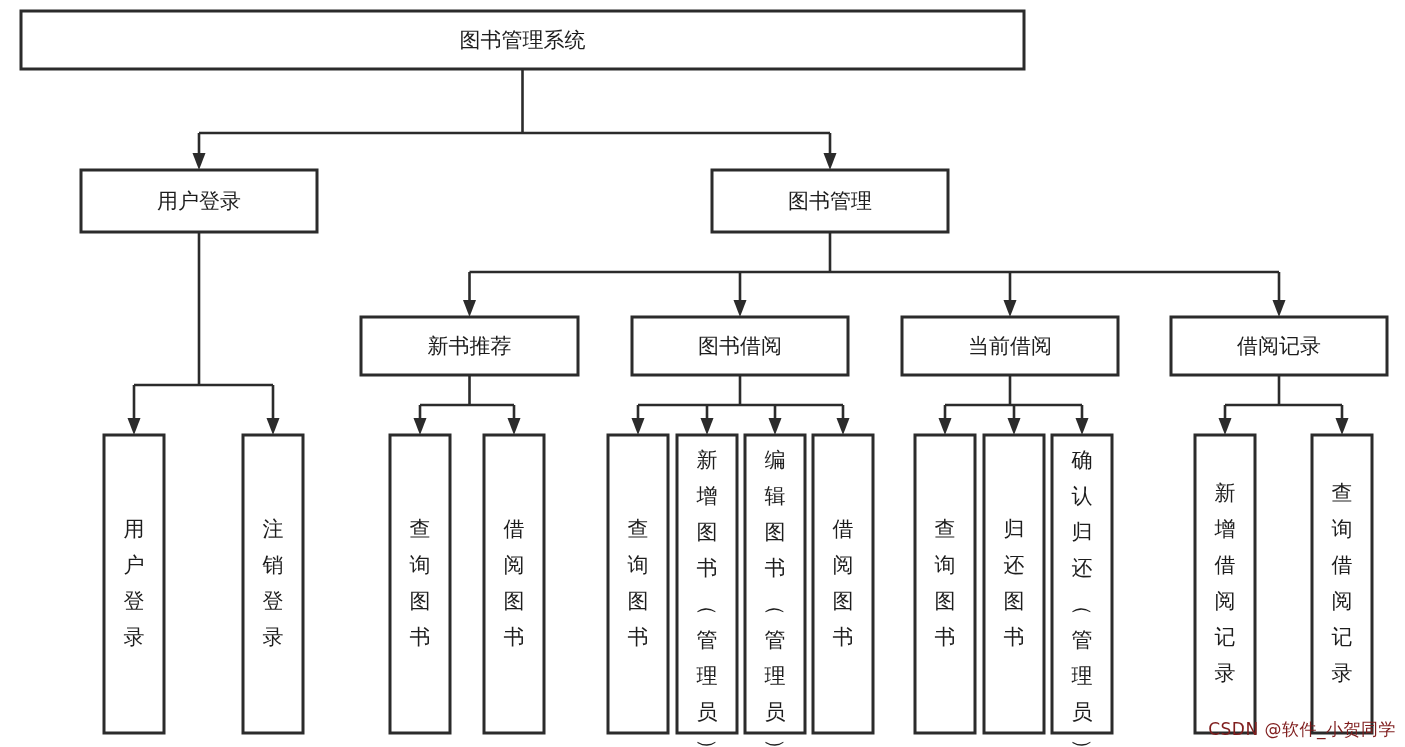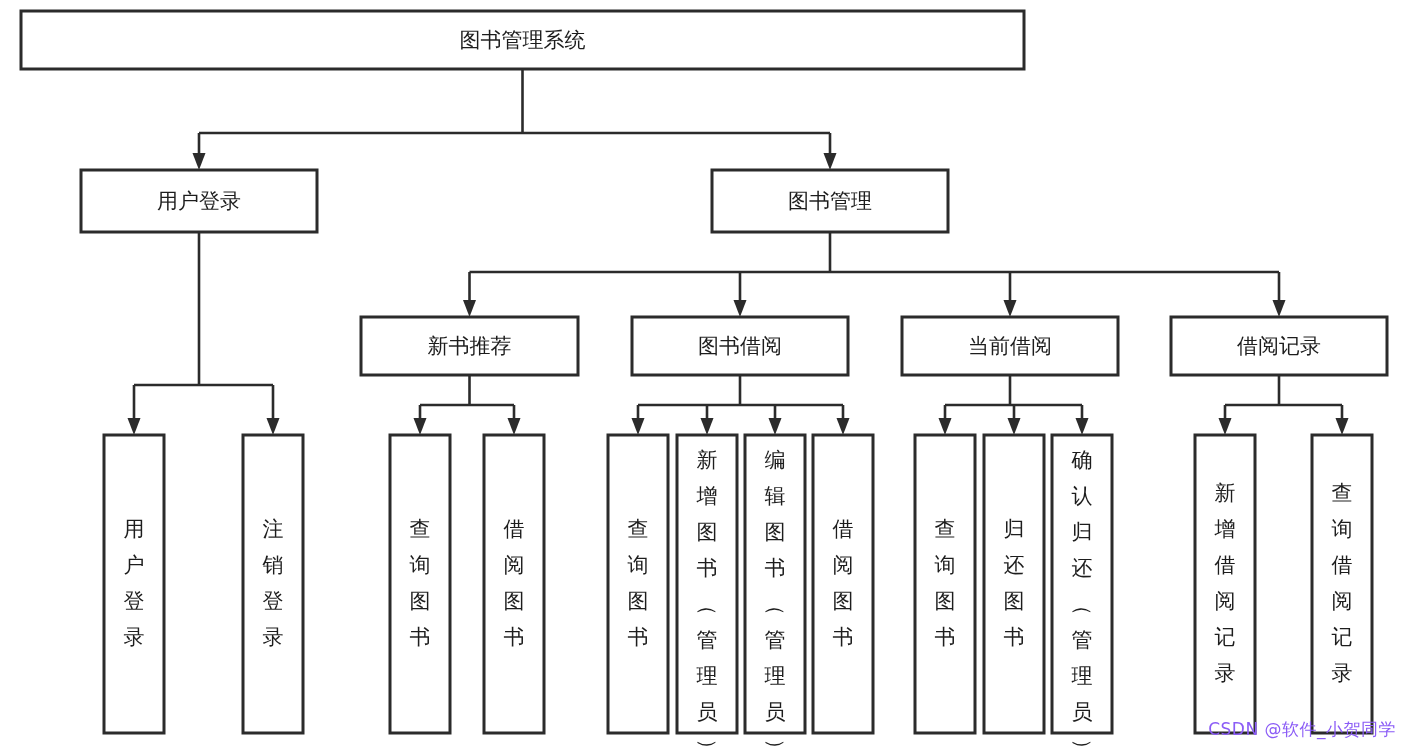--- a/index.html
+++ b/index.html
@@ -49,21 +49,21 @@
     text-anchor: middle;
     dominant-baseline: middle;
     white-space: pre;
   }
   .watermark-text {
     position: absolute;
     right: 9px;
     bottom: 6px;
     font-family: "DejaVu Sans", "Liberation Sans", sans-serif;
     font-size: 17px;
-    color: #8b5cf6;
+    color: #7f1d1d;
     letter-spacing: 0.5px;
     user-select: none;
     pointer-events: none;
   }
 </style>
 </head>
 <body>
 
 <div id="diagram-root">
   <svg class="diagram-canvas" viewBox="0 0 1405 747">

